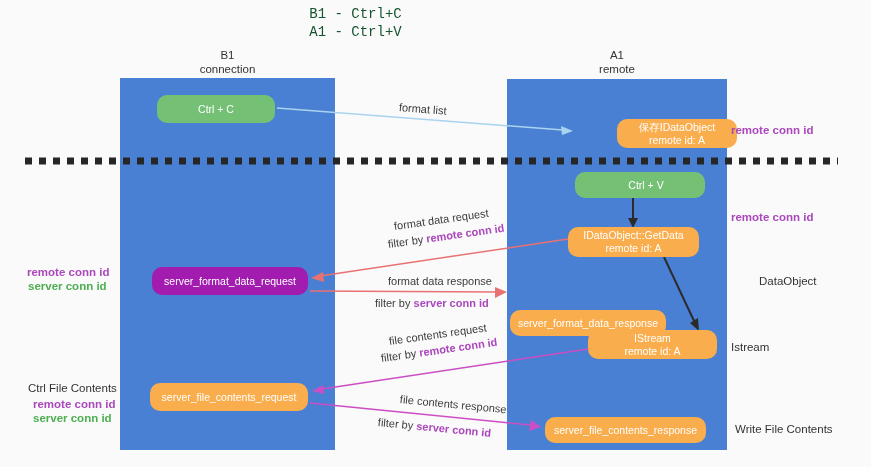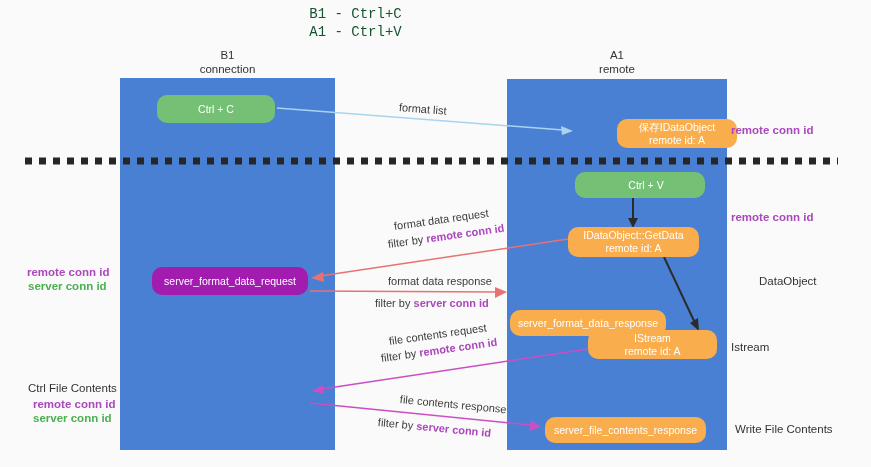--- a/index.html
+++ b/index.html
@@ -114,20 +114,23 @@
 
   <div class="node" style="left: 510px; top: 282px; width: 156px; height: 26px; background: rgb(249, 173, 76); margin-top: 28px;">
     <span>server_format_data_response</span>
   </div>
 
   <div class="node" style="left: 588px; top: 330px; width: 129px; height: 29px; background: rgb(249, 173, 76);">
     <span>IStream</span>
     <span>remote id: A</span>
   </div>
 
+  <div class="node" style="left: 150px; top: 383px; width: 158px; height: 28px; background: rgb(249, 173, 76);">
+    <span>server_file_contents_request</span>
+  </div>
 
   <div class="node" style="left: 545px; top: 417px; width: 161px; height: 26px; background: rgb(249, 173, 76);">
     <span>server_file_contents_response</span>
   </div>
 
   <div class="lbl" style="left:399px;top:101px;transform:rotate(4.5deg);">format list</div>
 
   <div class="lbl" style="left:394px;top:220px;transform:rotate(-8deg);">format data request</div>
   <div class="lbl" style="left:388px;top:238px;transform:rotate(-8deg);">
     <span>filter by </span><b style="color: rgb(171, 71, 188);">remote conn id</b>

